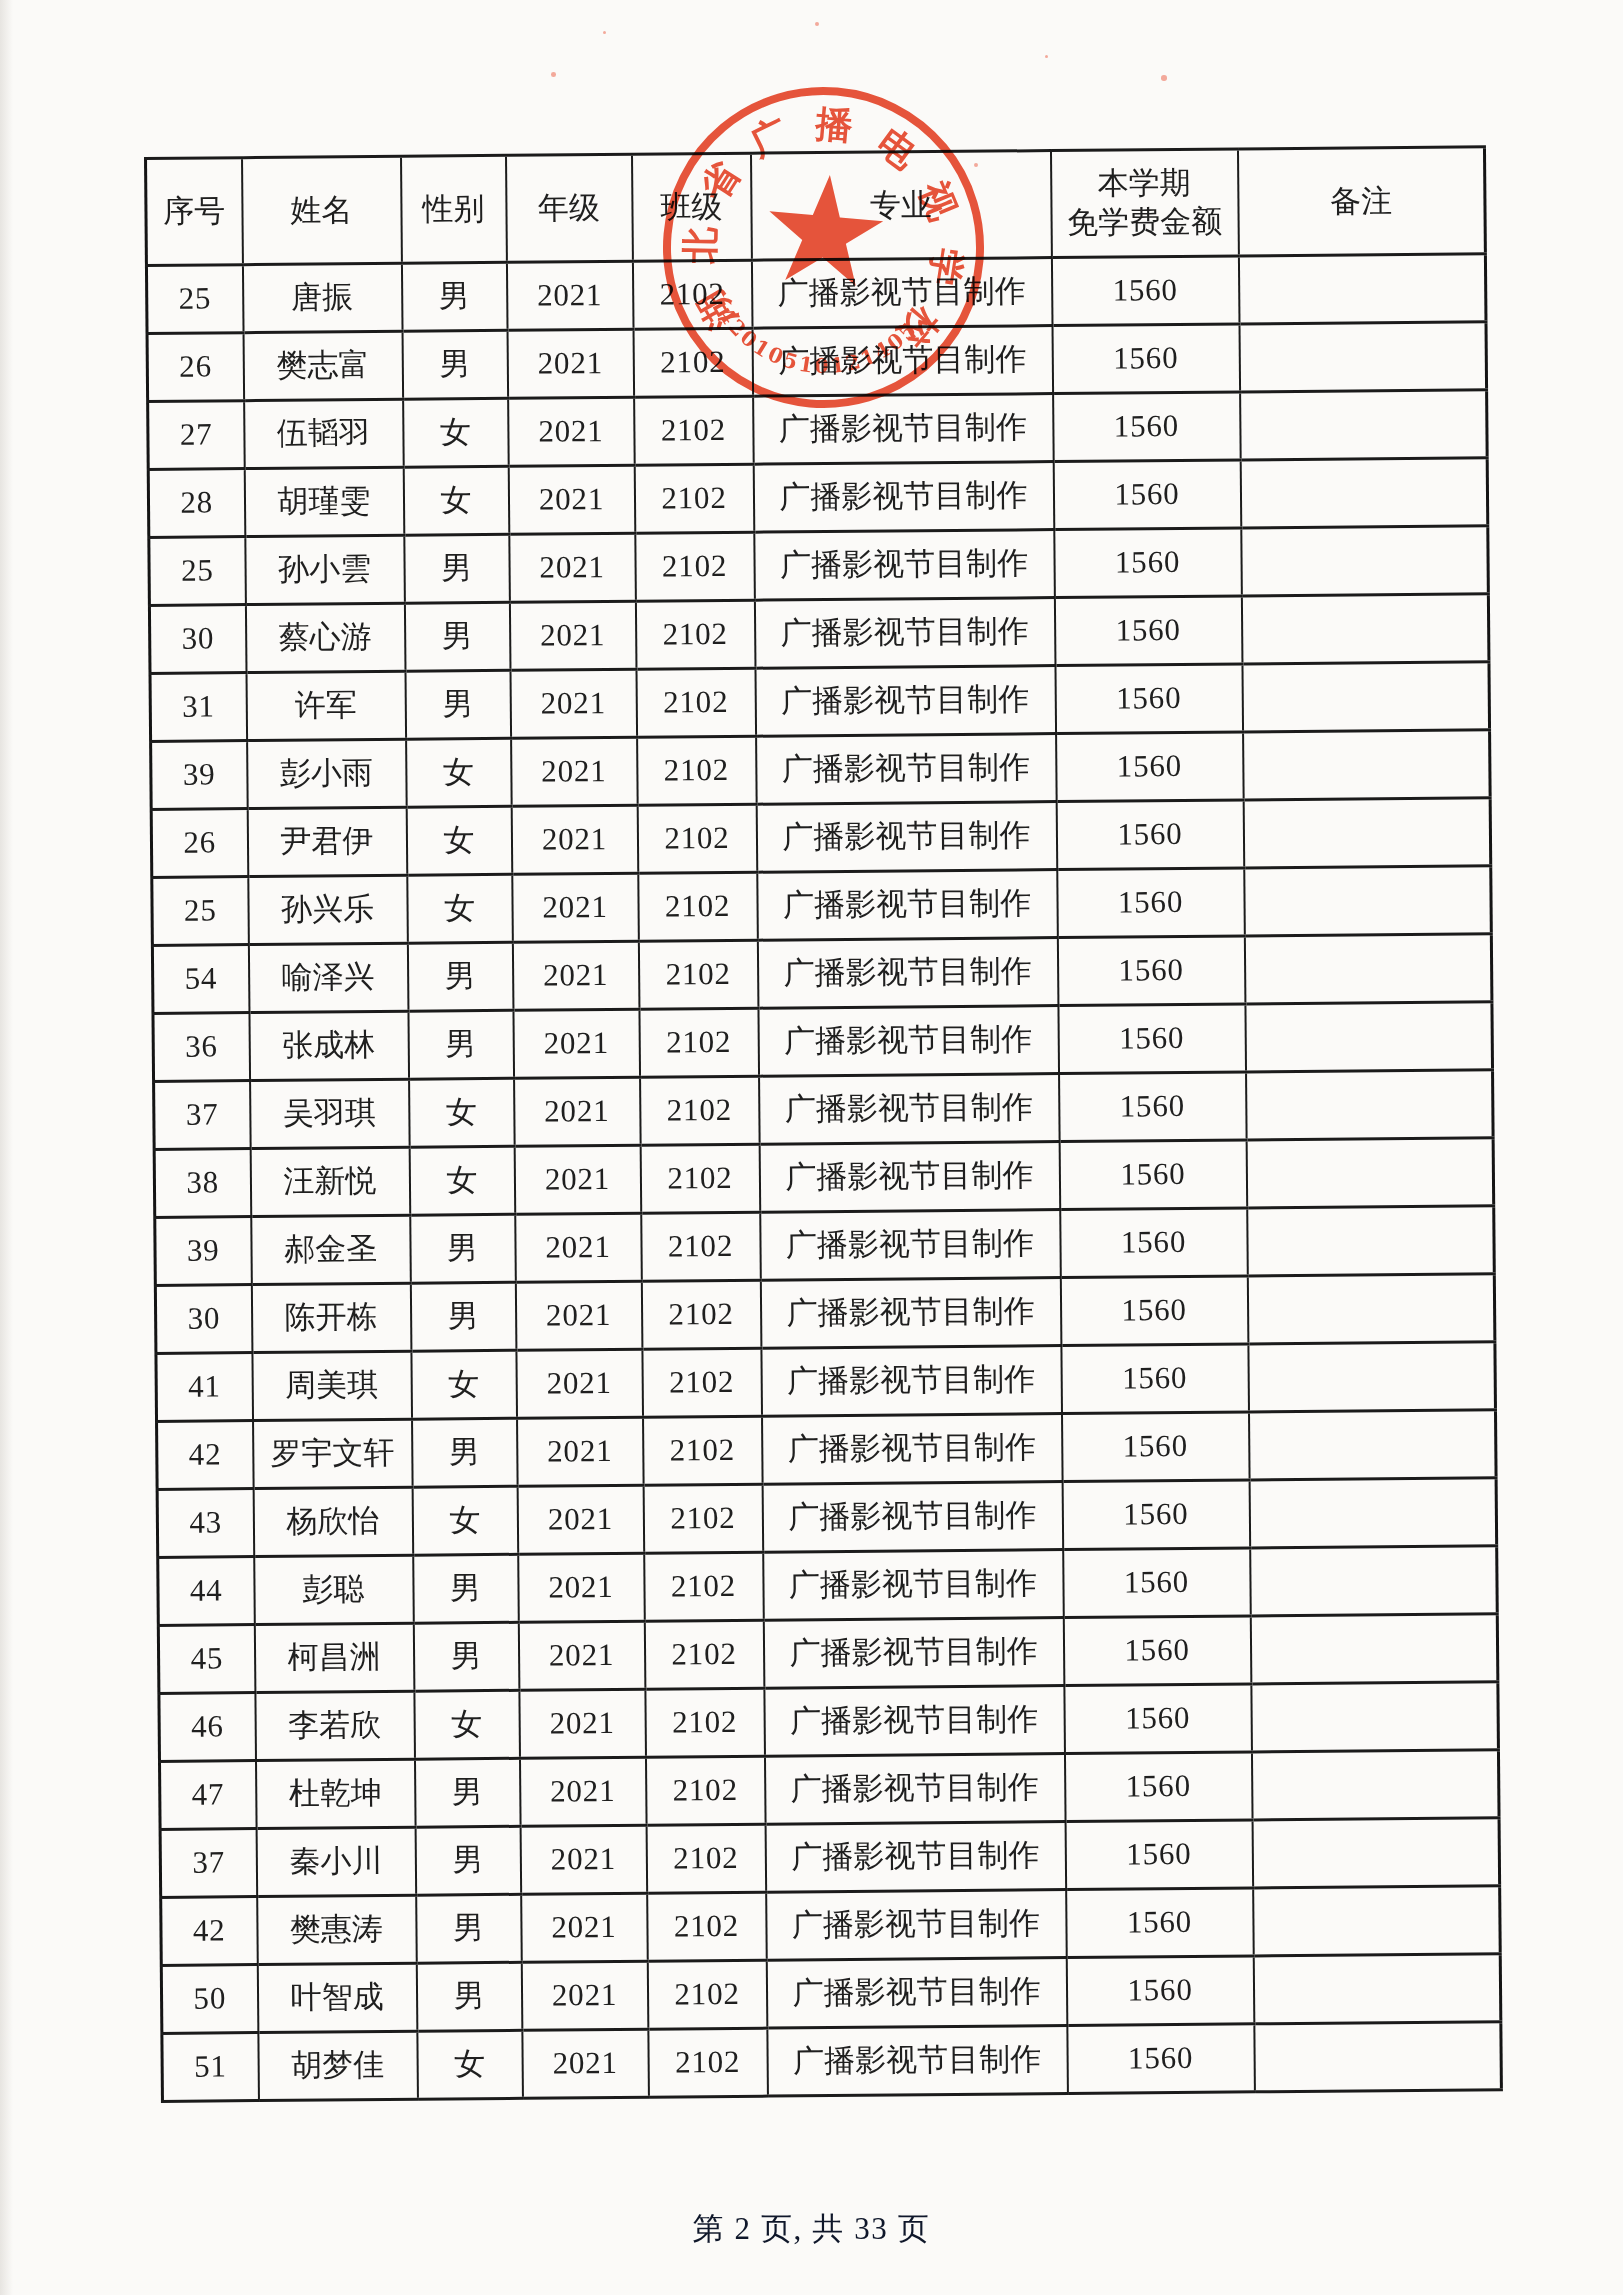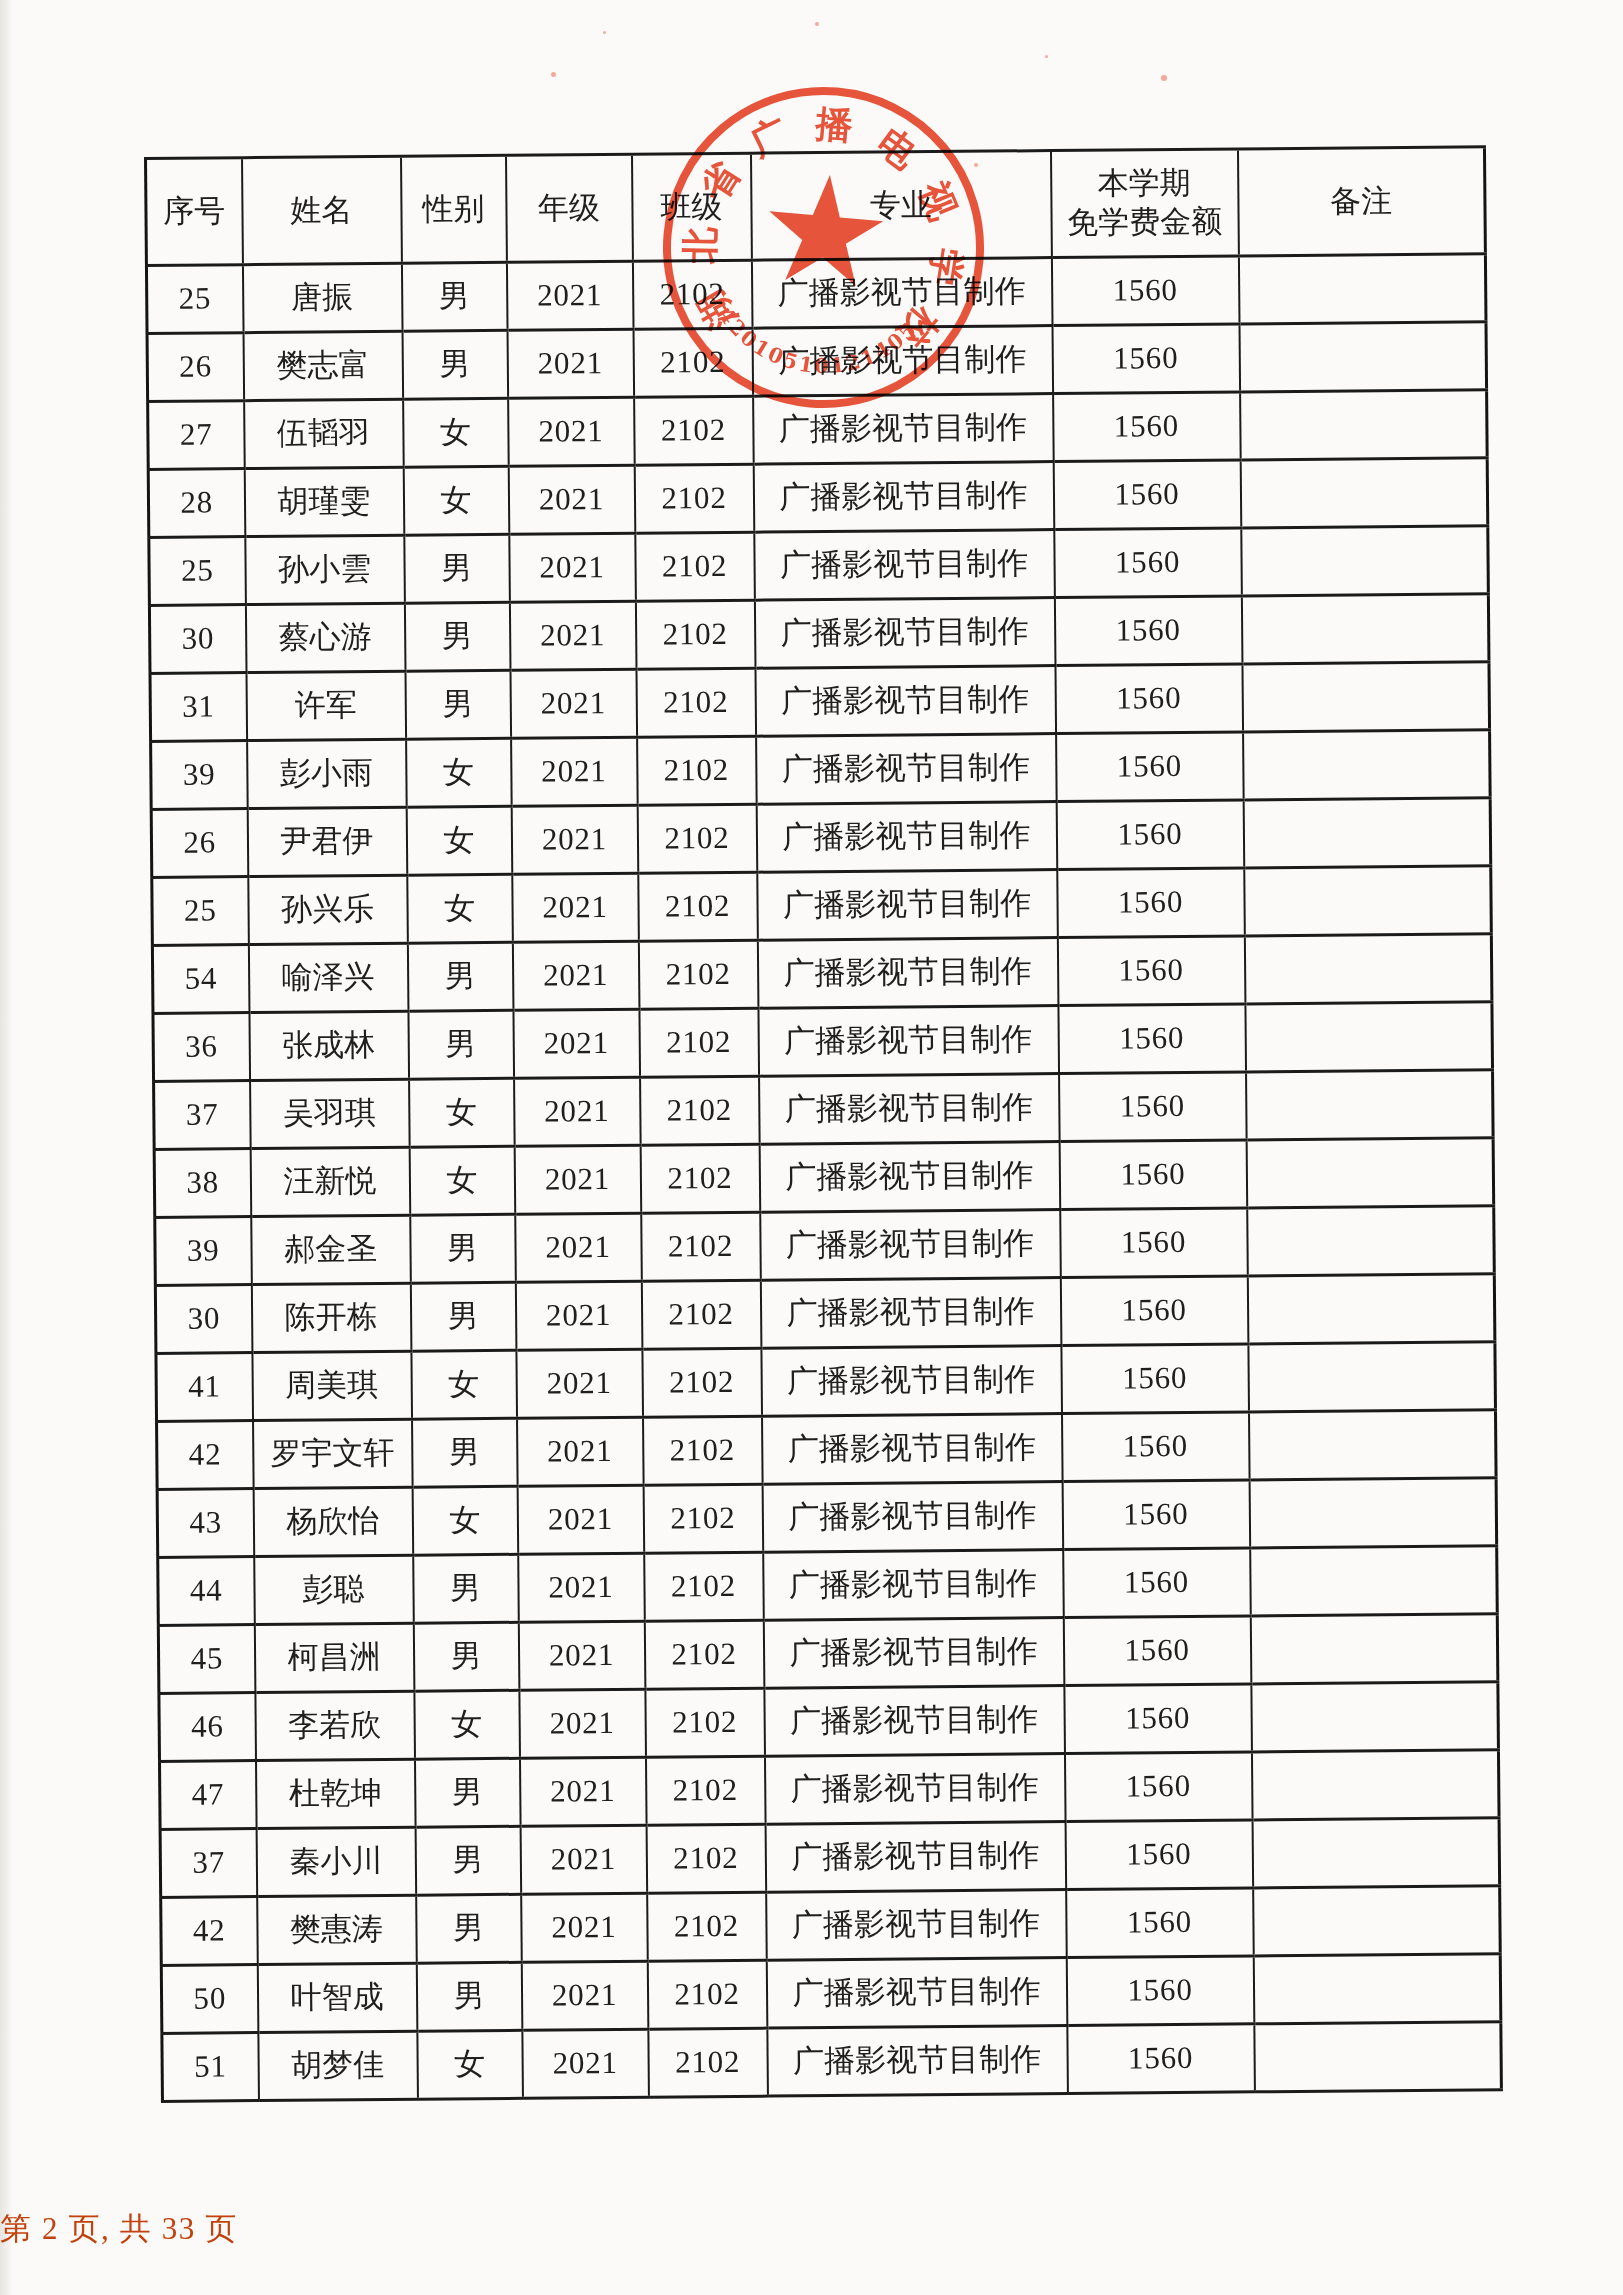--- a/index.html
+++ b/index.html
@@ -68,21 +68,22 @@
   .ser-ch{
     position:absolute;left:50%;top:50%;
     font-size:20.4px;font-weight:700;
     font-family:"DejaVu Serif",serif;
   }
   
   .speck{position:absolute;border-radius:50%;background:#e8472b;opacity:.45;pointer-events:none;}
   
   .footer{
     position:absolute;top:2208px;left:0;width:100%;
-    font-size:31px;letter-spacing:1.6px;color:#c2410c;
+    text-align:center;
+    font-size:31px;letter-spacing:1.6px;color:#0f172a;
   }
 </style>
 </head>
 <body>
 
 <div class="scan-edge"></div>
 
 <div class="speck" style="left:551px;top:72px;width:4.7px;height:4.7px;"></div>
 <div class="speck" style="left:603px;top:31px;width:3.1px;height:3.1px;"></div>
 <div class="speck" style="left:815px;top:22px;width:3.9px;height:3.9px;"></div>

